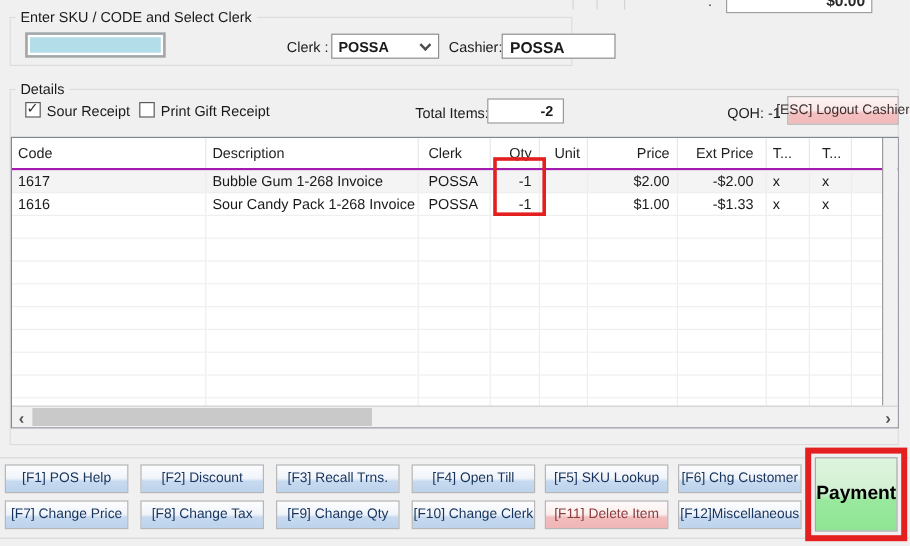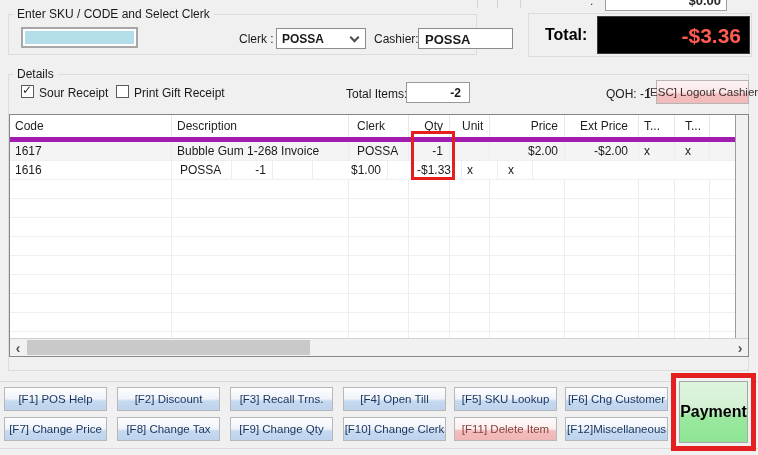--- a/index.html
+++ b/index.html
@@ -48,21 +48,21 @@
   .ti-label{left:337px;top:12px;}
   .ti-field{left:397px;top:7px;width:64px;height:21px;border:1px solid #999;}
   .ti-field span{position:absolute;right:8px;top:3px;font-weight:bold;}
   .qoh-label{left:597px;top:12px;}
   .logout-btn{position:absolute;left:647px;top:5px;width:93px;height:24px;border:1px solid #b5b5b5;
               background:linear-gradient(180deg,#fdf3f3 0%,#fbe7e7 50%,#f4bfbf 60%,#f2baba 100%);
               font-size:11.5px;color:#3c2f2f;display:flex;align-items:center;justify-content:center;white-space:nowrap;}
 
   
   .table{position:absolute;left:0px;top:39px;width:740px;height:243px;background:#fff;border:1px solid #828790;}
-  .thead{display:flex;height:27px;border-bottom:5px solid #a21caf;}
+  .thead{display:flex;height:27px;border-bottom:2px solid #a21caf;}
   .trow{display:flex;height:19px;}
   .trow.striped{background:#f4f4f5;}
   .trow.data{border-bottom:1px solid #efefef;}
   .erow{display:flex;height:19px;}
   .cell{height:100%;overflow:hidden;white-space:nowrap;border-right:1px solid #ededed;}
   .erow .cell{border-bottom:1px solid #efefef;}
   .thead .cell{border-right:1px solid #e8e8e8;display:flex;align-items:center;color:#1f1f1f;}
   .trow .cell{display:flex;align-items:center;}
   .c0{width:162px;} .c1{width:177px;} .c2{width:60px;} .c3{width:41px;} .c4{width:40px;}
   .c5{width:75px;} .c6{width:74px;} .c7{width:36px;} .c8{width:35px;}
@@ -116,26 +116,20 @@
     <div class="dropdown">
       <span class="dd-value">POSSA</span>
       <span class="chevron"></span>
     </div>
     <span class="lbl cashier-label">Cashier:</span>
     <div class="field-box cashier-field">
       <span>POSSA</span>
     </div>
   </div>
 
-  <div class="groupbox total-group">
-    <span class="total-label">Total:</span>
-    <div class="total-display">
-      <span>-$3.36</span>
-    </div>
-  </div>
 
   <div class="groupbox details-group">
     <span class="group-label">Details</span>
 
     <div class="checkbox cb1">
       <span class="mark" id="cb1-mark" style="visibility: visible;">✓</span>
     </div>
     <span class="lbl cb1-label">Sour Receipt</span>
 
     <div class="checkbox cb2">
@@ -172,20 +166,21 @@
             <div class="cell c3 ar">-1</div>
             <div class="cell c4 al"></div>
             <div class="cell c5 ar">$2.00</div>
             <div class="cell c6 ar">-$2.00</div>
             <div class="cell c7 al">x</div>
             <div class="cell c8 al">x</div>
             <div class="cell cf"></div>
           </div>
           <div class="trow data">
             <div class="cell c0 al">1616</div>
+            <div class="cell c1 al">Sour Candy Pack 1-268 Invoice</div>
             <div class="cell c2 al">POSSA</div>
             <div class="cell c3 ar">-1</div>
             <div class="cell c4 al"></div>
             <div class="cell c5 ar">$1.00</div>
             <div class="cell c6 ar">-$1.33</div>
             <div class="cell c7 al">x</div>
             <div class="cell c8 al">x</div>
             <div class="cell cf"></div>
           </div>
           <div class="erow">

